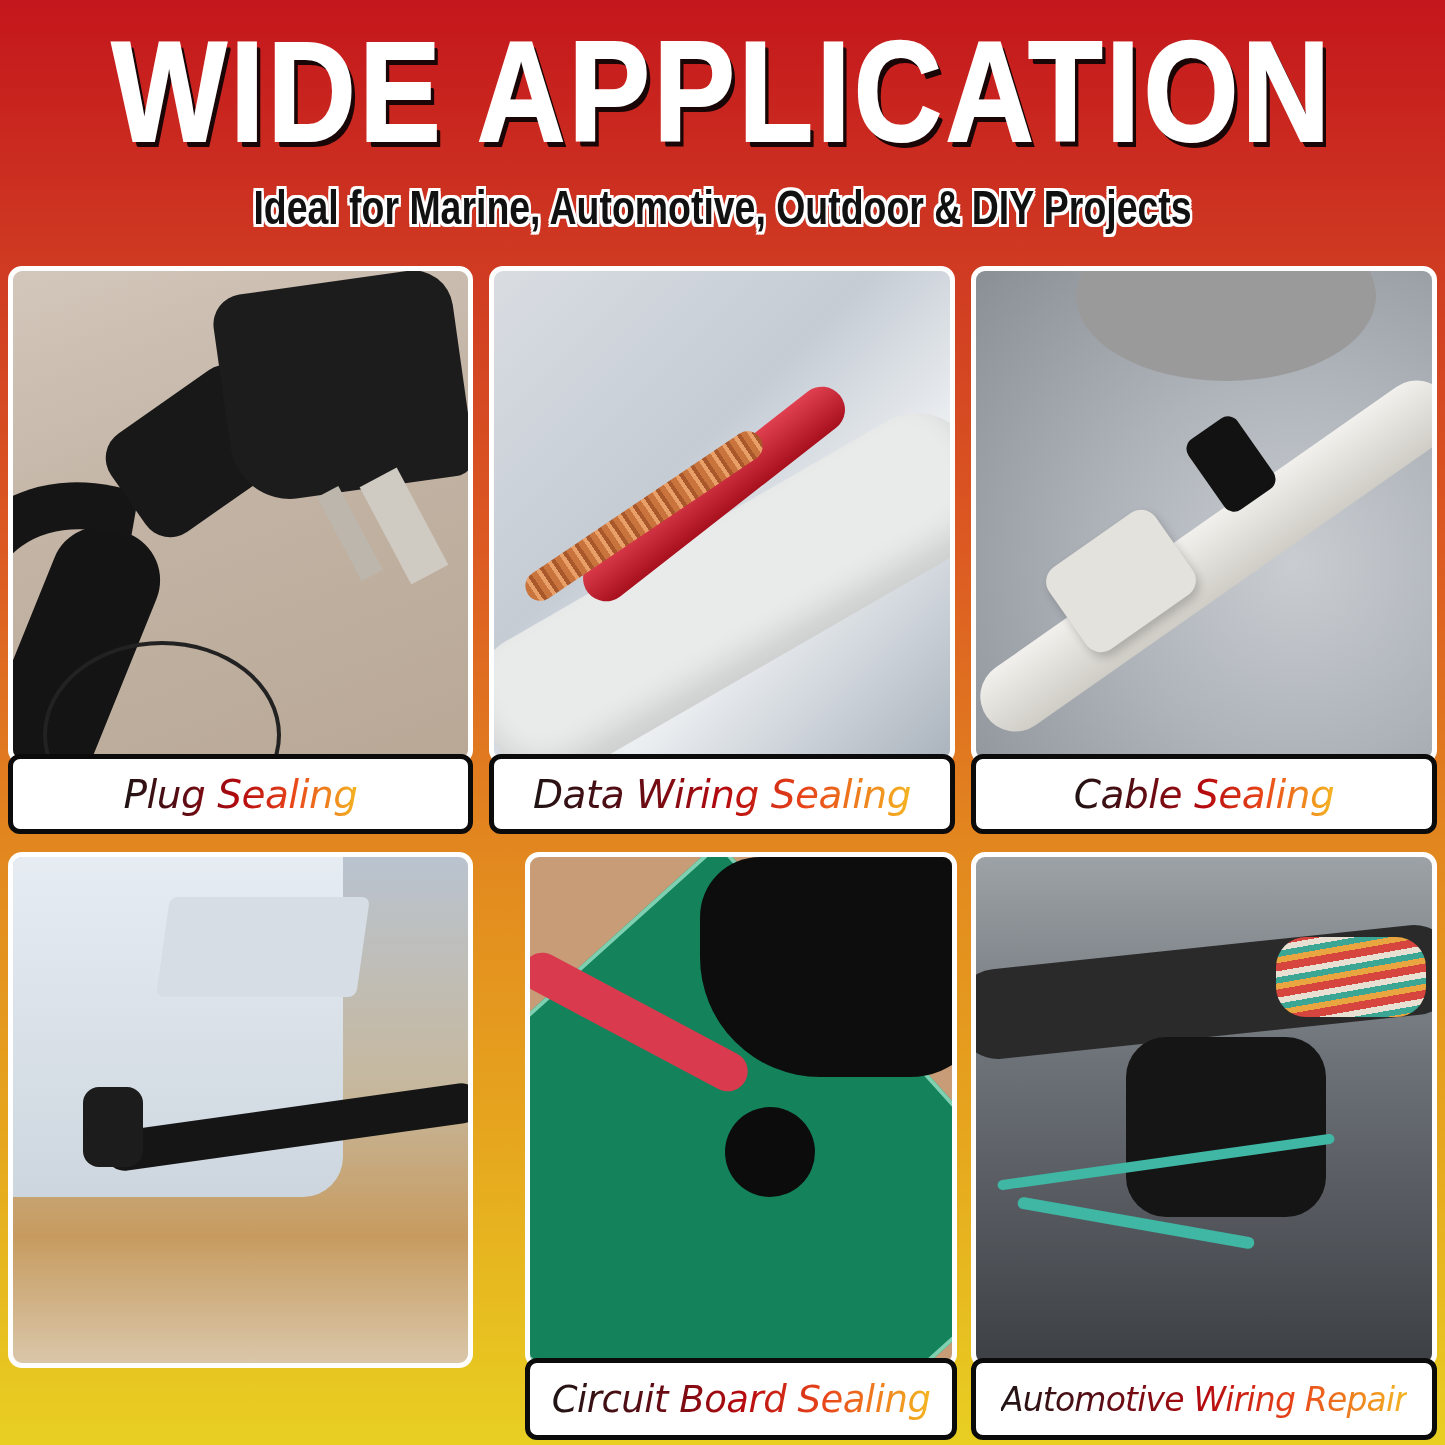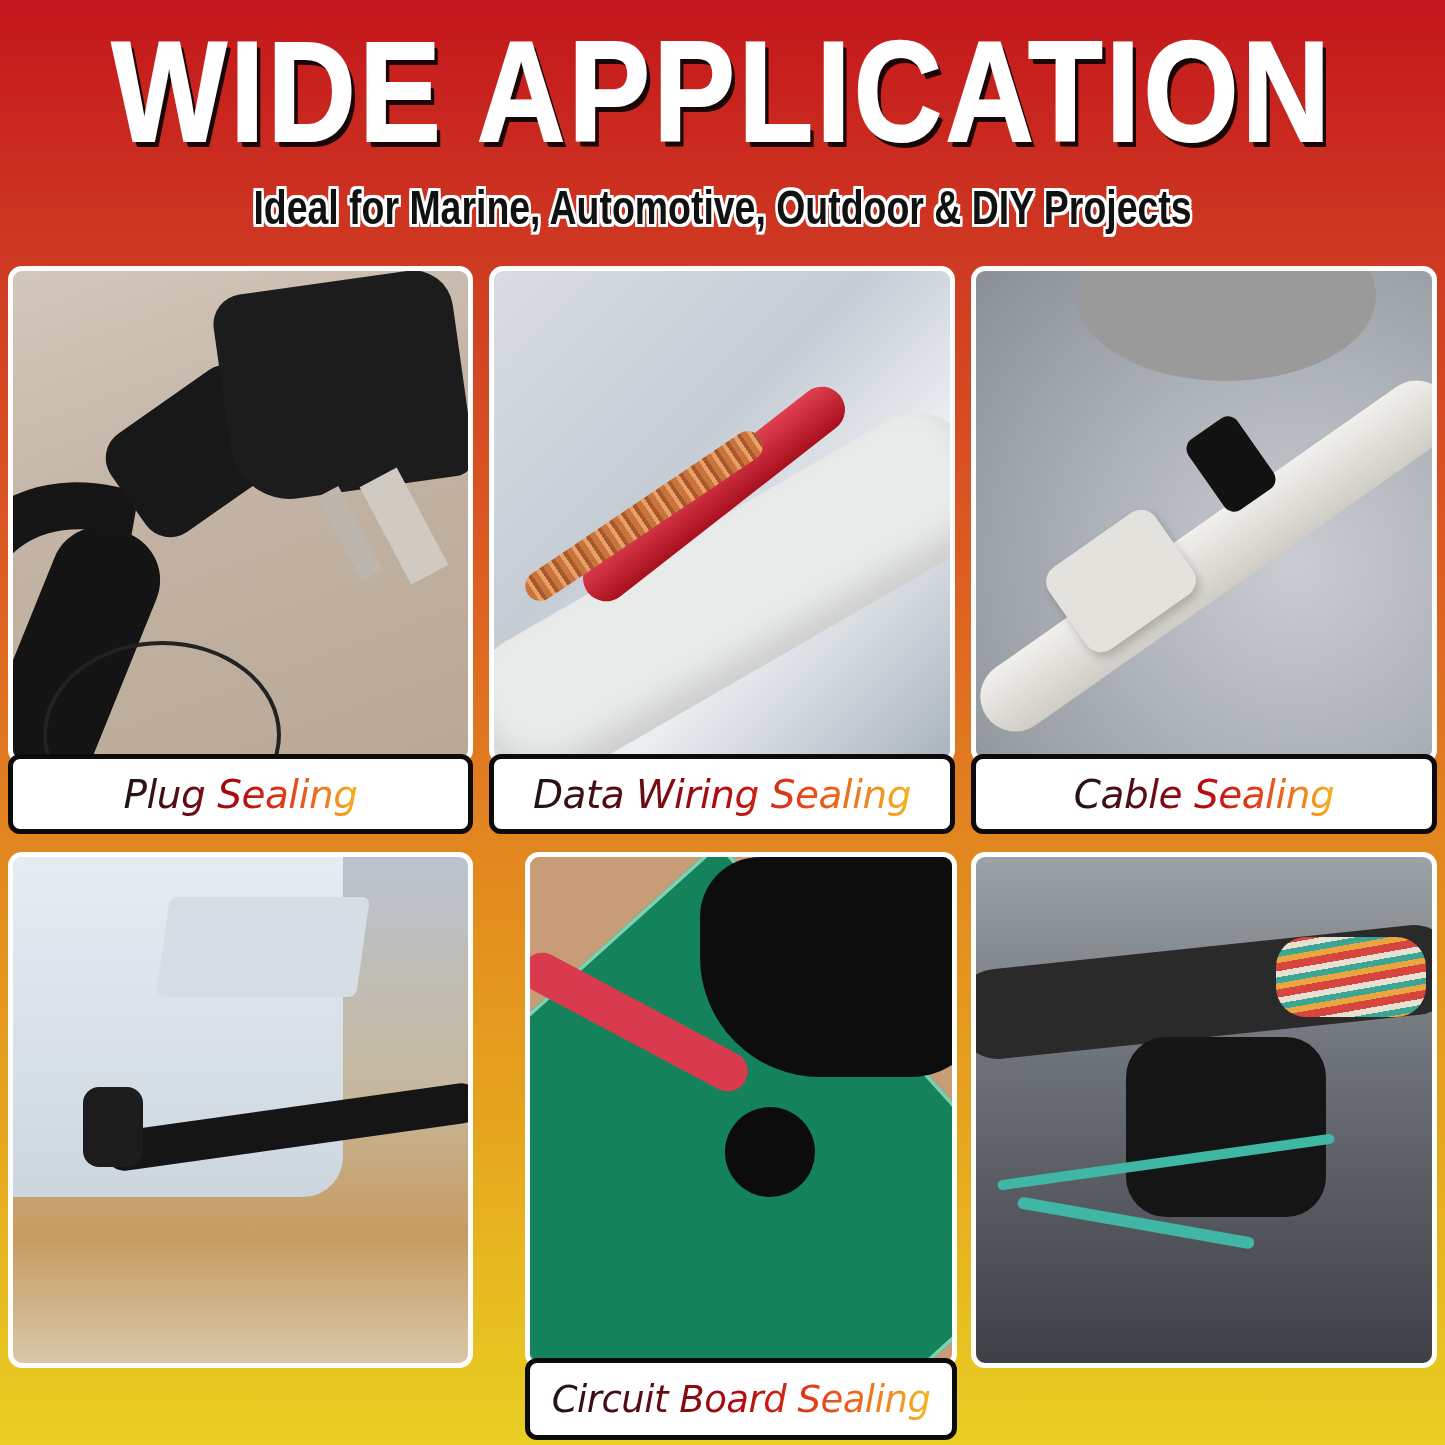--- a/index.html
+++ b/index.html
@@ -159,13 +159,16 @@
 </div>
 
 <div class="card" style="left:971px; top:852px; width:466px; height:588px;">
   <div class="photo p6" style="height:516px;">
     <div class="bundle"></div>
       <div class="colors"></div>
       <div class="tape"></div>
       <div class="teal1"></div>
       <div class="teal2"></div>
   </div>
+  <div class="label" style="top:506px; height:82px;">
+    <span class="label-text small">Automotive Wiring Repair</span>
+  </div>
 </div>
 
 </body></html>

